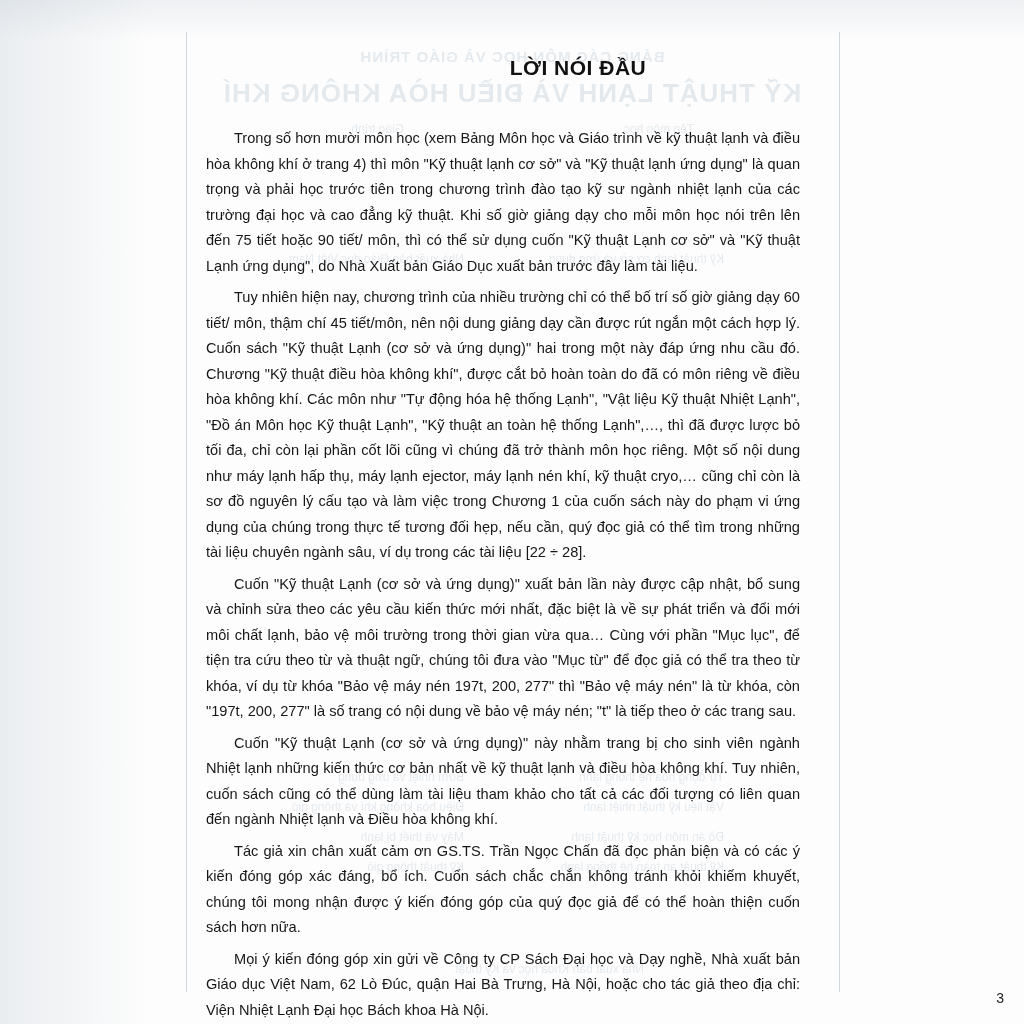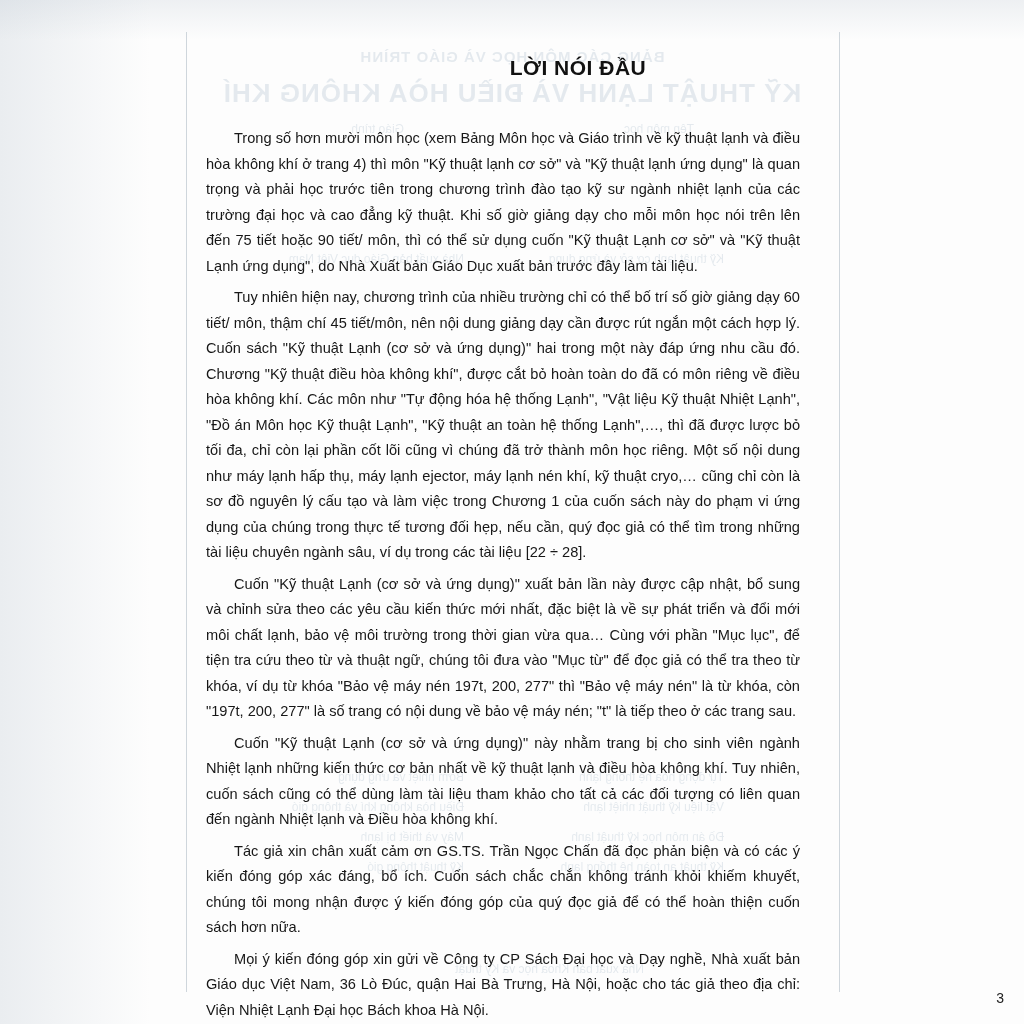--- a/index.html
+++ b/index.html
@@ -138,21 +138,21 @@
   <div class="sheet"></div>
 
   <div class="title">LỜI NÓI ĐẦU</div>
 
   <div class="content">
     <p>Trong số hơn mười môn học (xem Bảng Môn học và Giáo trình về kỹ thuật lạnh và điều hòa không khí ở trang 4) thì môn "Kỹ thuật lạnh cơ sở" và "Kỹ thuật lạnh ứng dụng" là quan trọng và phải học trước tiên trong chương trình đào tạo kỹ sư ngành nhiệt lạnh của các trường đại học và cao đẳng kỹ thuật. Khi số giờ giảng dạy cho mỗi môn học nói trên lên đến 75 tiết hoặc 90 tiết/ môn, thì có thể sử dụng cuốn "Kỹ thuật Lạnh cơ sở" và "Kỹ thuật Lạnh ứng dụng", do Nhà Xuất bản Giáo Dục xuất bản trước đây làm tài liệu.</p>
     <p>Tuy nhiên hiện nay, chương trình của nhiều trường chỉ có thể bố trí số giờ giảng dạy 60 tiết/ môn, thậm chí 45 tiết/môn, nên nội dung giảng dạy cần được rút ngắn một cách hợp lý. Cuốn sách "Kỹ thuật Lạnh (cơ sở và ứng dụng)" hai trong một này đáp ứng nhu cầu đó. Chương "Kỹ thuật điều hòa không khí", được cắt bỏ hoàn toàn do đã có môn riêng về điều hòa không khí. Các môn như "Tự động hóa hệ thống Lạnh", "Vật liệu Kỹ thuật Nhiệt Lạnh", "Đồ án Môn học Kỹ thuật Lạnh", "Kỹ thuật an toàn hệ thống Lạnh",…, thì đã được lược bỏ tối đa, chỉ còn lại phần cốt lõi cũng vì chúng đã trở thành môn học riêng. Một số nội dung như máy lạnh hấp thụ, máy lạnh ejector, máy lạnh nén khí, kỹ thuật cryo,… cũng chỉ còn là sơ đồ nguyên lý cấu tạo và làm việc trong Chương 1 của cuốn sách này do phạm vi ứng dụng của chúng trong thực tế tương đối hẹp, nếu cần, quý đọc giả có thể tìm trong những tài liệu chuyên ngành sâu, ví dụ trong các tài liệu [22 ÷ 28].</p>
     <p>Cuốn "Kỹ thuật Lạnh (cơ sở và ứng dụng)" xuất bản lần này được cập nhật, bổ sung và chỉnh sửa theo các yêu cầu kiến thức mới nhất, đặc biệt là về sự phát triển và đổi mới môi chất lạnh, bảo vệ môi trường trong thời gian vừa qua… Cùng với phần "Mục lục", để tiện tra cứu theo từ và thuật ngữ, chúng tôi đưa vào "Mục từ" để đọc giả có thể tra theo từ khóa, ví dụ từ khóa "Bảo vệ máy nén 197t, 200, 277" thì "Bảo vệ máy nén" là từ khóa, còn "197t, 200, 277" là số trang có nội dung về bảo vệ máy nén; "t" là tiếp theo ở các trang sau.</p>
     <p>Cuốn "Kỹ thuật Lạnh (cơ sở và ứng dụng)" này nhằm trang bị cho sinh viên ngành Nhiệt lạnh những kiến thức cơ bản nhất về kỹ thuật lạnh và điều hòa không khí. Tuy nhiên, cuốn sách cũng có thể dùng làm tài liệu tham khảo cho tất cả các đối tượng có liên quan đến ngành Nhiệt lạnh và Điều hòa không khí.</p>
     <p>Tác giả xin chân xuất cảm ơn GS.TS. Trần Ngọc Chấn đã đọc phản biện và có các ý kiến đóng góp xác đáng, bổ ích. Cuốn sách chắc chắn không tránh khỏi khiếm khuyết, chúng tôi mong nhận được ý kiến đóng góp của quý đọc giả để có thể hoàn thiện cuốn sách hơn nữa.</p>
-    <p>Mọi ý kiến đóng góp xin gửi về Công ty CP Sách Đại học và Dạy nghề, Nhà xuất bản Giáo dục Việt Nam, 36 Lò Đúc, quận Hai Bà Trưng, Hà Nội, hoặc cho tác giả theo địa chỉ: Viện Nhiệt Lạnh Đại học Bách khoa Hà Nội.</p>
+    <p>Mọi ý kiến đóng góp xin gửi về Công ty CP Sách Đại học và Dạy nghề, Nhà xuất bản Giáo dục Việt Nam, 62 Lò Đúc, quận Hai Bà Trưng, Hà Nội, hoặc cho tác giả theo địa chỉ: Viện Nhiệt Lạnh Đại học Bách khoa Hà Nội.</p>
 
   </div>
 
   <div class="page-number">3</div>
 
   <div class="edge-shadow-left"></div>
   <div class="edge-shadow-top"></div>
 </div>
 
 </body></html>

